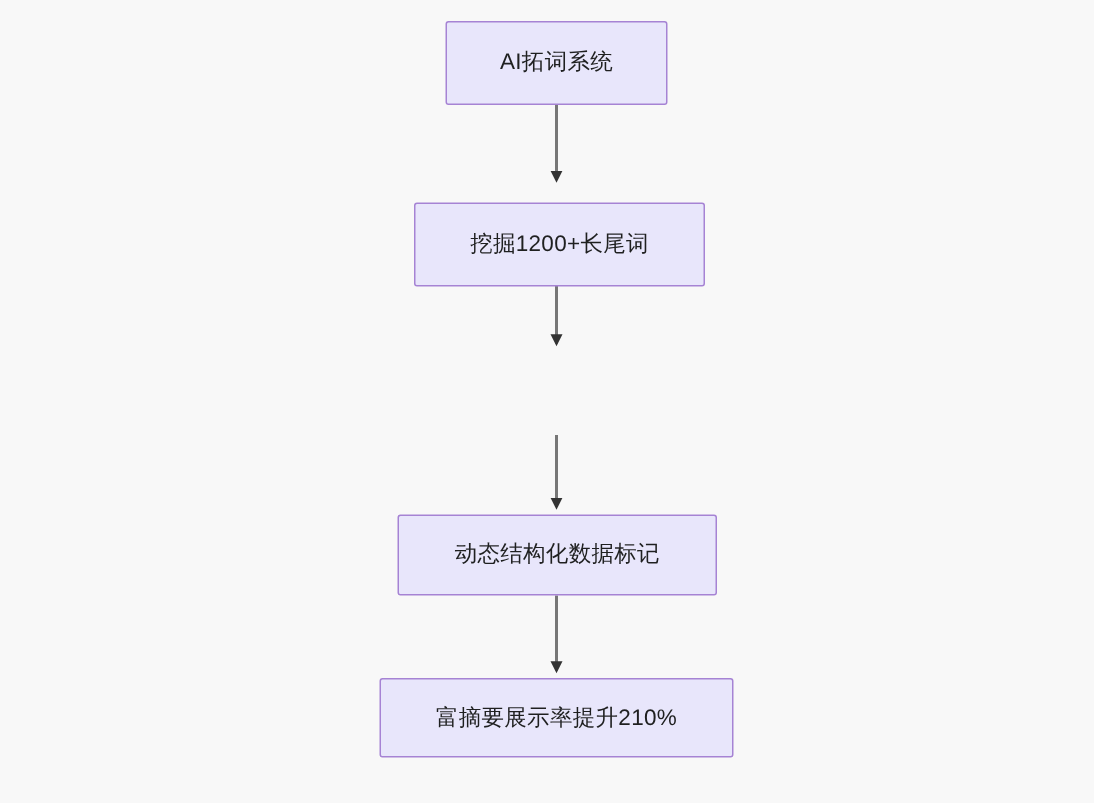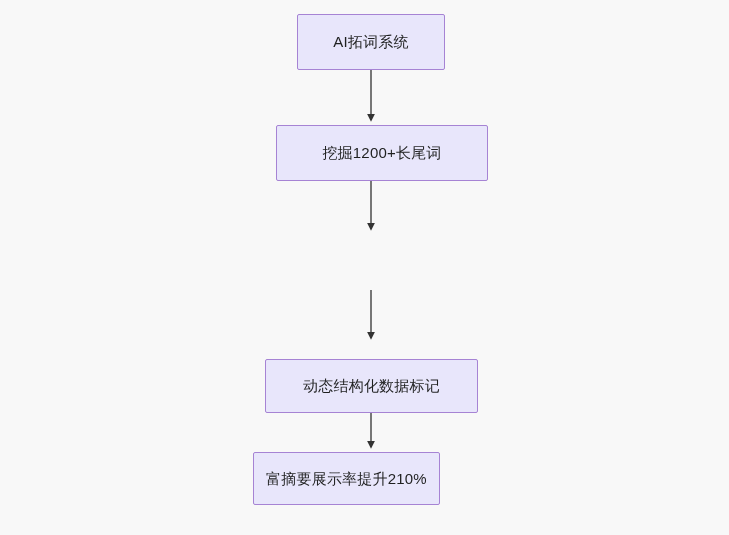--- a/index.html
+++ b/index.html
@@ -41,24 +41,24 @@
     line-height: 1.2;
     letter-spacing: 0.2px;
     white-space: nowrap;
   }
   .node .label {
     display: block;
     text-align: center;
   }
   
   .n1 { left: 297px; top: 14px;  width: 148px; height: 56px; }
-  .n2 { left: 276px; top: 125px; width: 212px; height: 56px; }
+  .n2 { left: 276px; top: 135px; width: 194px; height: 56px; }
   .n3 { left: 261px; top: 234px; width: 220px; height: 56px; }
-  .n4 { left: 265px; top: 343px; width: 213px; height: 54px; margin-top: 16px; }
-  .n5 { left: 253px; top: 452px; width: 187px; height: 53px; }
+  .n4 { left: 265px; top: 343px; width: 213px; height: 54px; }
+  .n5 { left: 253px; top: 452px; width: 236px; height: 53px; }
 
   .edge-layer {
     position: absolute;
     left: 0;
     top: 0;
     width: 729px;
     height: 535px;
     pointer-events: none;
   }
 </style>

